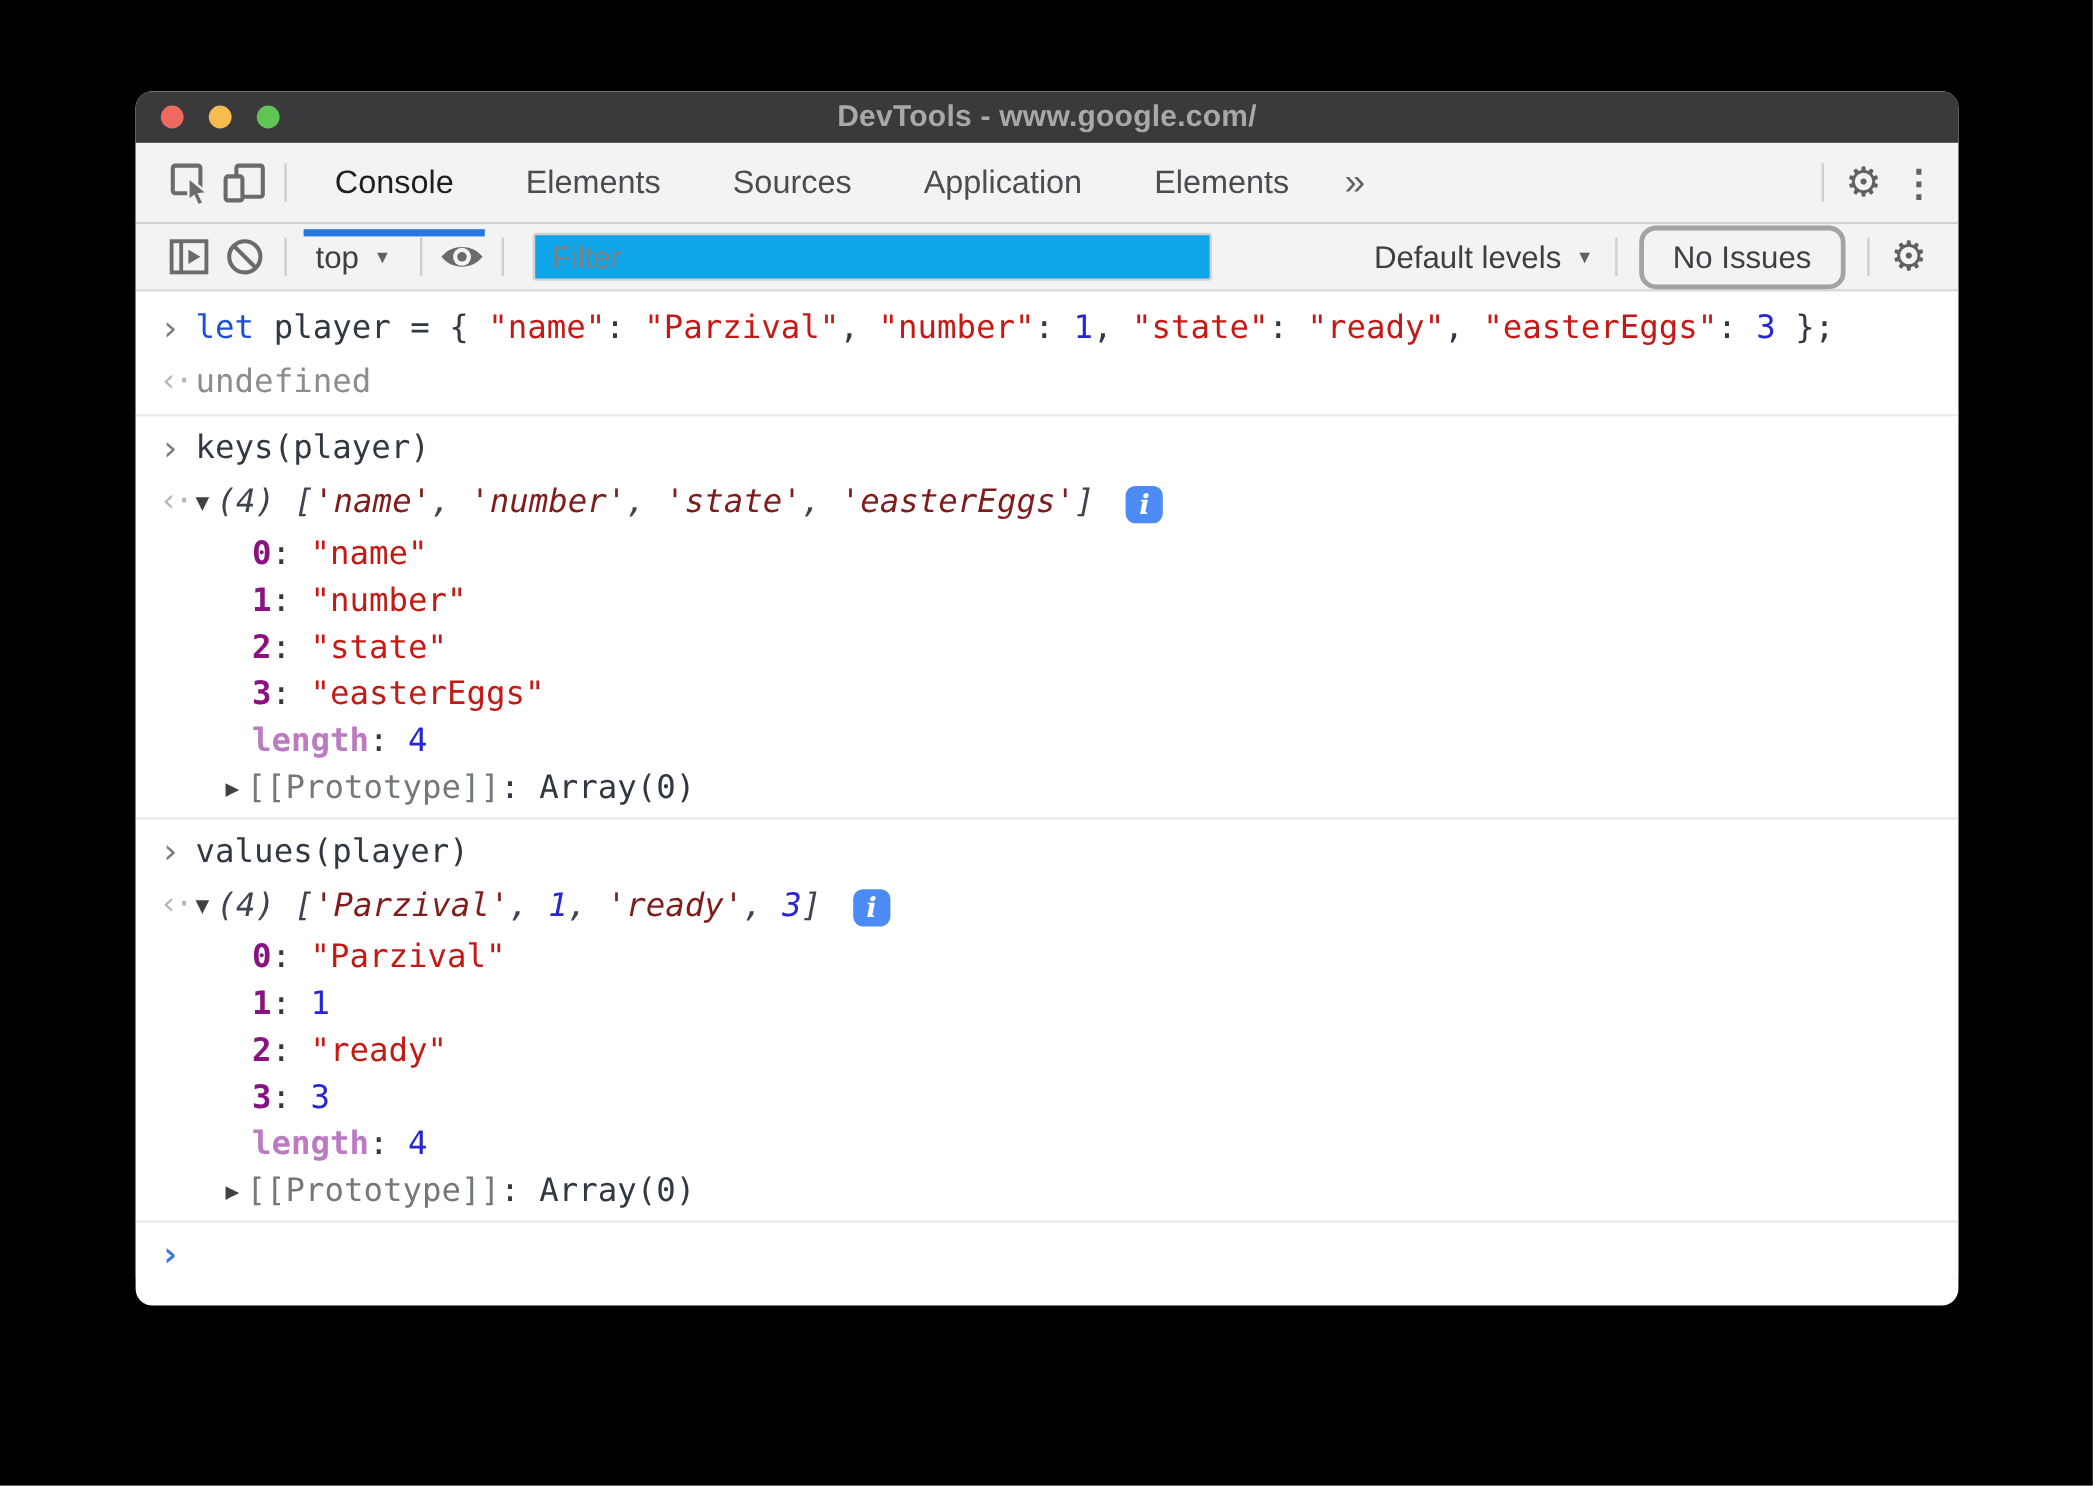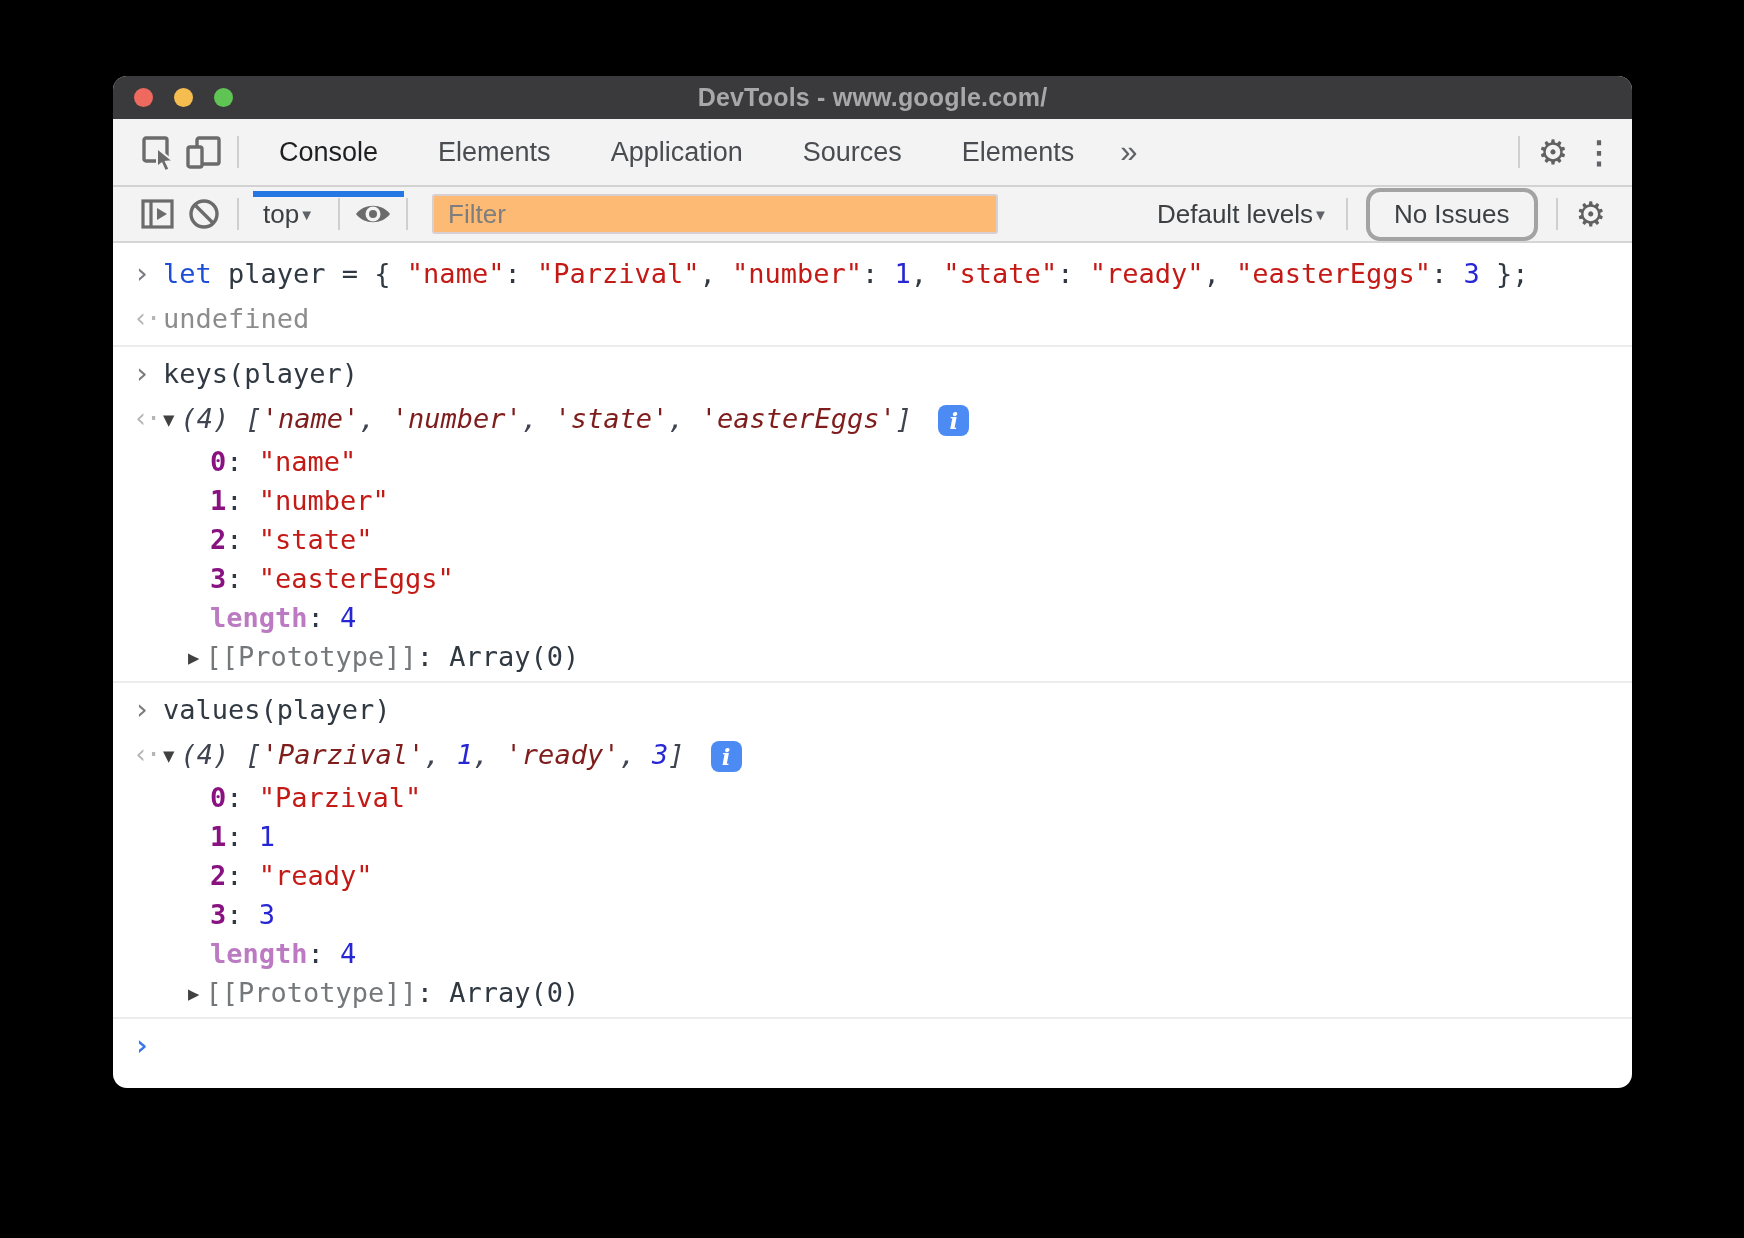--- a/index.html
+++ b/index.html
@@ -44,25 +44,25 @@
   .overflow-chevron{font-size:31px;color:#5f6368;padding:0 16px;}
   .spacer{flex:1;}
   .gear{font-size:34px;color:#616161;line-height:1;}
   .dots{font-size:31px;color:#5f6368;font-weight:bold;line-height:1;}
   .tabbar-right{display:flex;align-items:center;padding-right:10px;}
   
   .ctoolbar{
     height:56px;background:#f3f3f3;border-bottom:2px solid #d6d6d6;
     display:flex;align-items:center;padding:0 26px 0 22px;box-sizing:border-box;
   }
-  .top-dd,.levels-dd{display:flex;align-items:center;font-size:26px;color:#3c4043;flex:none;}
+  .top-dd,.levels-dd{display:flex;align-items:center;gap:12px;font-size:26px;color:#3c4043;flex:none;}
   .dd-arrow{font-size:15px;color:#5f6368;}
   .filter{
     width:566px;height:40px;box-sizing:border-box;border:2px solid #d8d0d0;border-radius:3px;
-    background:#fdba74;font-size:26px;padding:0 14px;color:#303942;outline:none;flex:none;margin-left:14px;
+    background:#0ea5e9;font-size:26px;padding:0 14px;color:#303942;outline:none;flex:none;margin-left:14px;
     font-family:"Liberation Sans",sans-serif;
   }
   .filter::placeholder{color:#7e7e7e;}
   .no-issues{
     border:4px solid #a3a3a3;border-radius:14px;background:transparent;
     font-size:26px;color:#3c4043;padding:7px 24px;font-family:"Liberation Sans",sans-serif;flex:none;
   }
   
   .log{
     padding-top:8px;background:#fff;
@@ -120,22 +120,22 @@
     </span>
     <span class="icon-btn">
       <svg class="ico" width="38" height="36" viewBox="0 0 38 36">
         <rect x="12" y="4" width="22" height="26" rx="2" fill="none" stroke="#6b6b6b" stroke-width="3.4"></rect>
         <rect x="3" y="13" width="14" height="20" rx="2" fill="#f3f3f3" stroke="#6b6b6b" stroke-width="3.4"></rect>
       </svg>
     </span>
     <span class="vdiv"></span>
     <span class="tab active">Console</span>
     <span class="tab">Elements</span>
+    <span class="tab">Sources</span>
     <span class="tab">Application</span>
-    <span class="tab">Sources</span>
     <span class="tab">Elements</span>
     <span class="overflow-chevron">»</span>
     <span class="spacer"></span>
     <div class="tabbar-right">
       <span class="vdiv"></span>
       <span class="icon-btn">
           <span class="gear">⚙</span>
         </span>
       <span class="icon-btn">
           <span class="dots">⋮</span>

